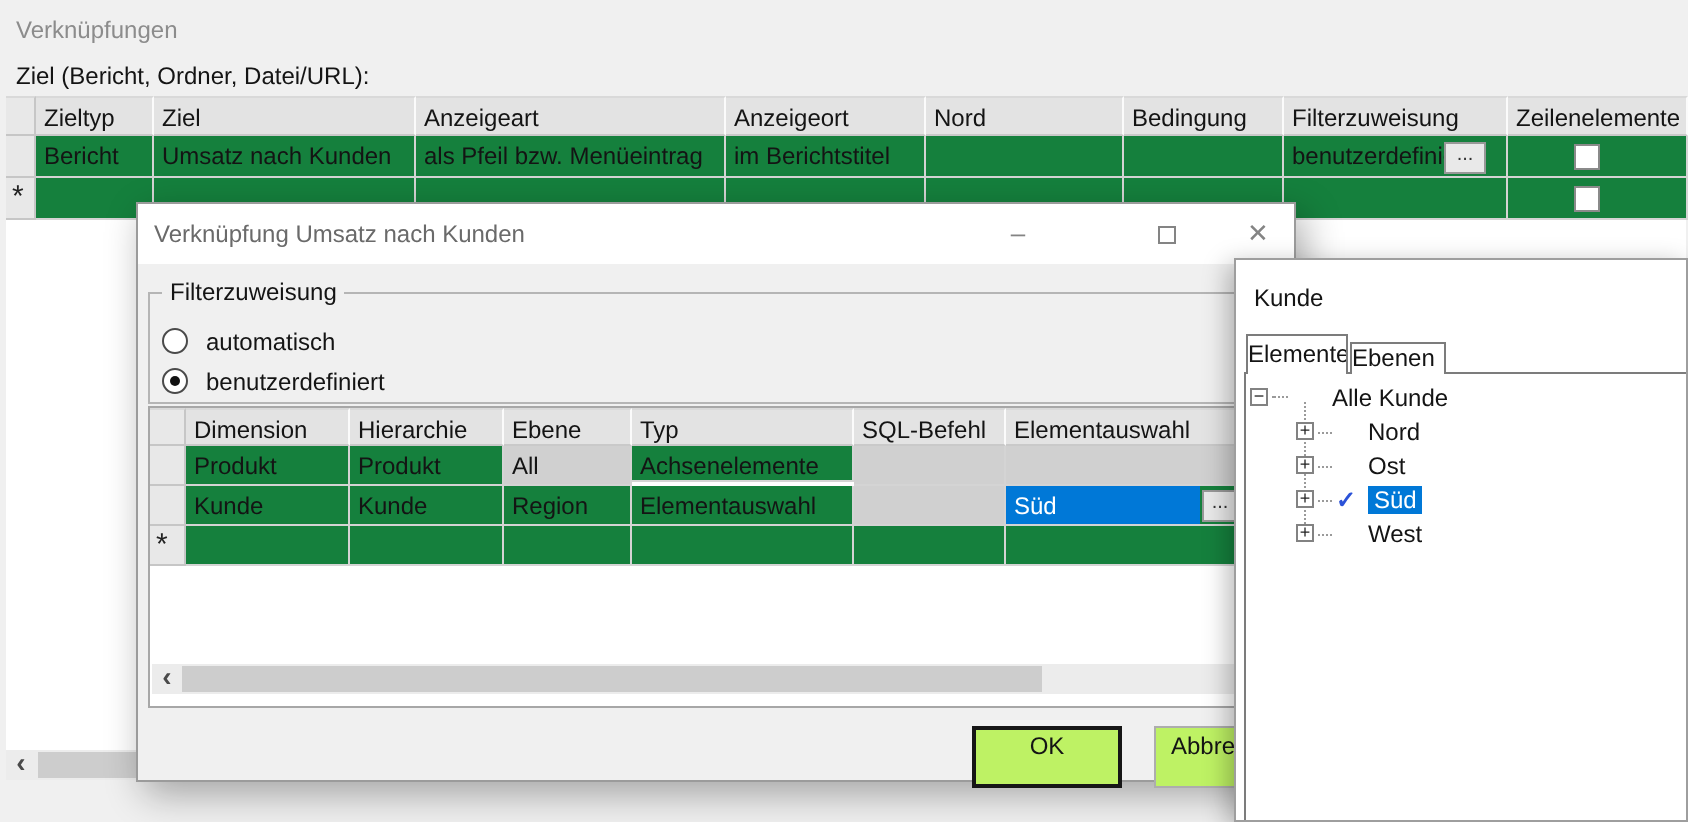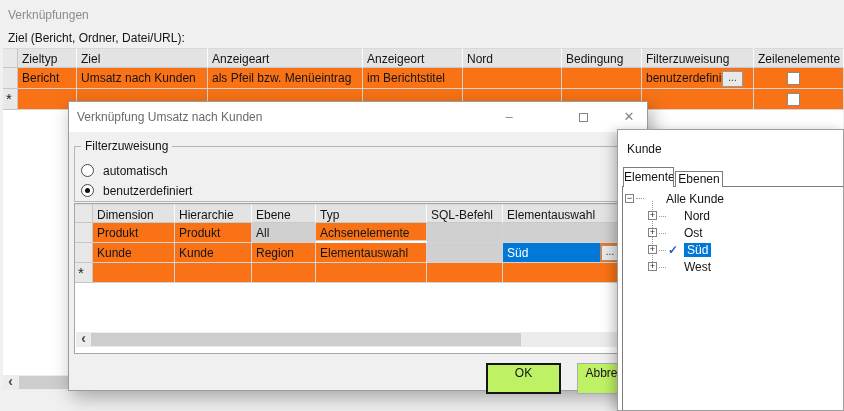--- a/index.html
+++ b/index.html
@@ -13,21 +13,21 @@
   .dim { color:#8c8c8c; }
 
   
   .grid-bg { position:absolute; background:#fff; }
   .hcell {
     position:absolute; height:20px; background:#e3e3e3;
     border-right:1px solid #fbfbfb; border-bottom:1px solid #c9c9c9; border-top:1px solid #d9d9d9;
     padding:3px 0 0 4px; line-height:14px; overflow:hidden; white-space:nowrap;
   }
   .cell {
-    position:absolute; background:#f97316;
+    position:absolute; background:#15803d;
     border-right:1px solid #d4d4d4; border-bottom:1px solid #d4d4d4;
     padding:3px 0 0 4px; line-height:14px; overflow:hidden; white-space:nowrap;
   }
   .rowhead { background:#e8e8e8; border-right:1px solid #c6c6c6; border-bottom:1px solid #c6c6c6; }
   .graycell { background:#d0d0d0; }
   .newrow-star { font-size:15px; line-height:13px; padding-left:3px; color:#222; }
 
   .checkbox { position:absolute; width:13px; height:13px; border:1px solid #8a8a8a; background:#fff; }
   .mini-btn {
     position:absolute; width:21px; height:16px; background:#e9e9e9; border:1px solid #989898;
@@ -58,21 +58,21 @@
     position:absolute; width:75px; height:31px; background:#bef264; border:1px solid #adadad;
     text-align:center; line-height:18px;
   }
   .btn.default { border:2px solid #161616; line-height:16px; }
 
   
   .panel {
     position:absolute; left:617px; top:129px; width:227px; height:282px;
     background:#fff; border:1px solid #9e9e9e; box-shadow:-3px 3px 12px rgba(0,0,0,.28); z-index:20; overflow:hidden;
   }
-  .tab { position:absolute; background:#fff; border:1px solid #7c7c7c; border-bottom:none; text-align:center; overflow:hidden; }
+  .tab { position:absolute; background:#fff; border:1px solid #7c7c7c; border-bottom:none; overflow:hidden; }
   .pane { position:absolute; background:#fff; border:1px solid #7c7c7c; }
   .tree-row { position:absolute; height:16px; white-space:nowrap; }
   .expand-box {
     position:absolute; width:9px; height:9px; border:1px solid #828282; background:#fff;
     font-size:9px; line-height:7px; text-align:center; color:#222; z-index:2;
   }
   .dot-v { position:absolute; width:0; border-left:1px dotted #9a9a9a; z-index:1; }
   .dot-h { position:absolute; height:0; border-top:1px dotted #9a9a9a; z-index:1; }
   .tree-label { position:absolute; top:1px; line-height:14px; }
   .tree-label.sel { background:#0078d7; color:#fff; padding:0 3px; }

